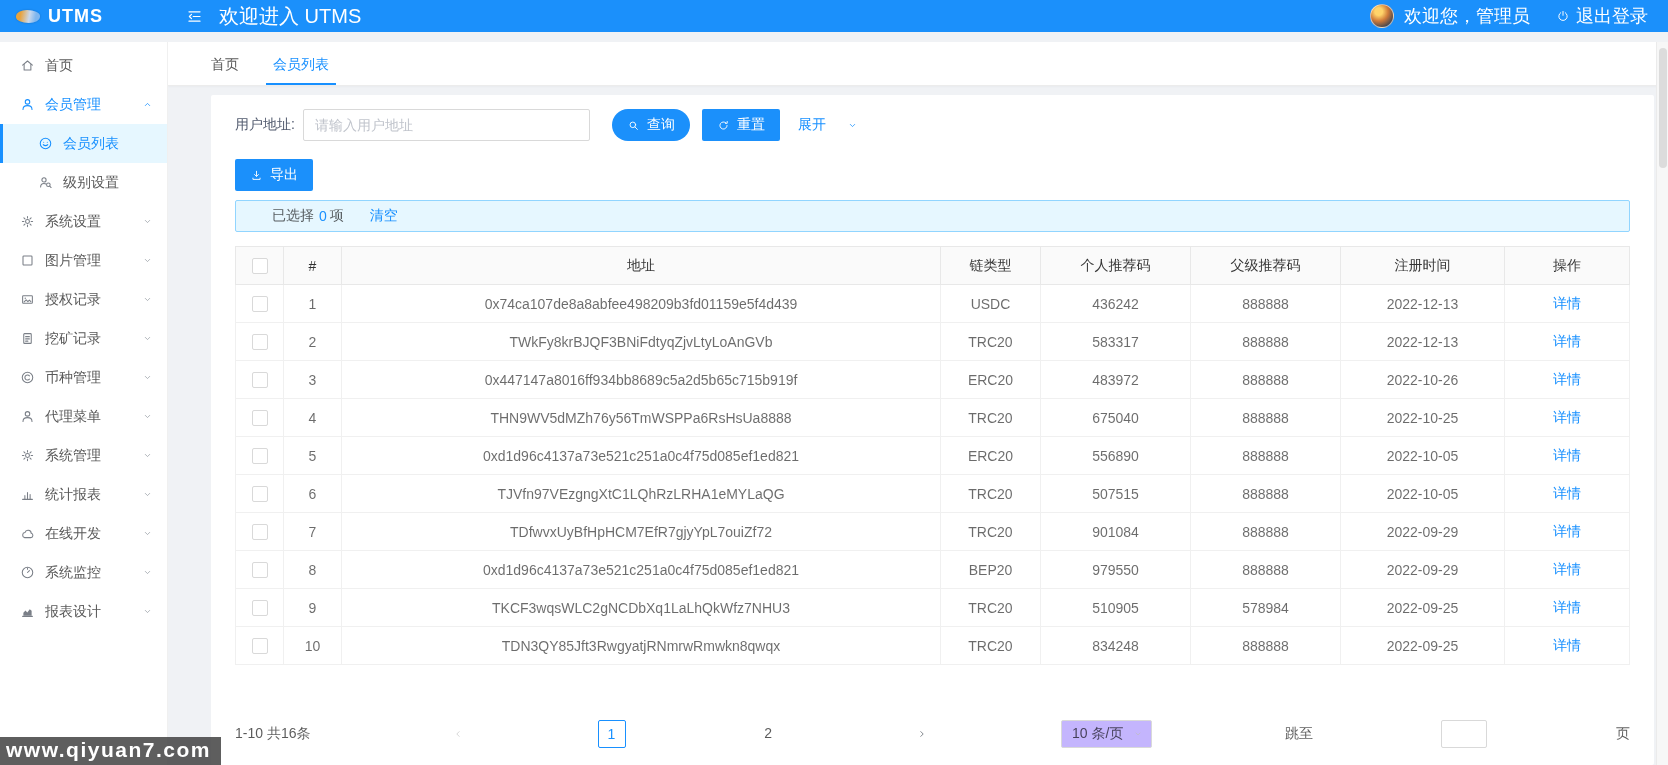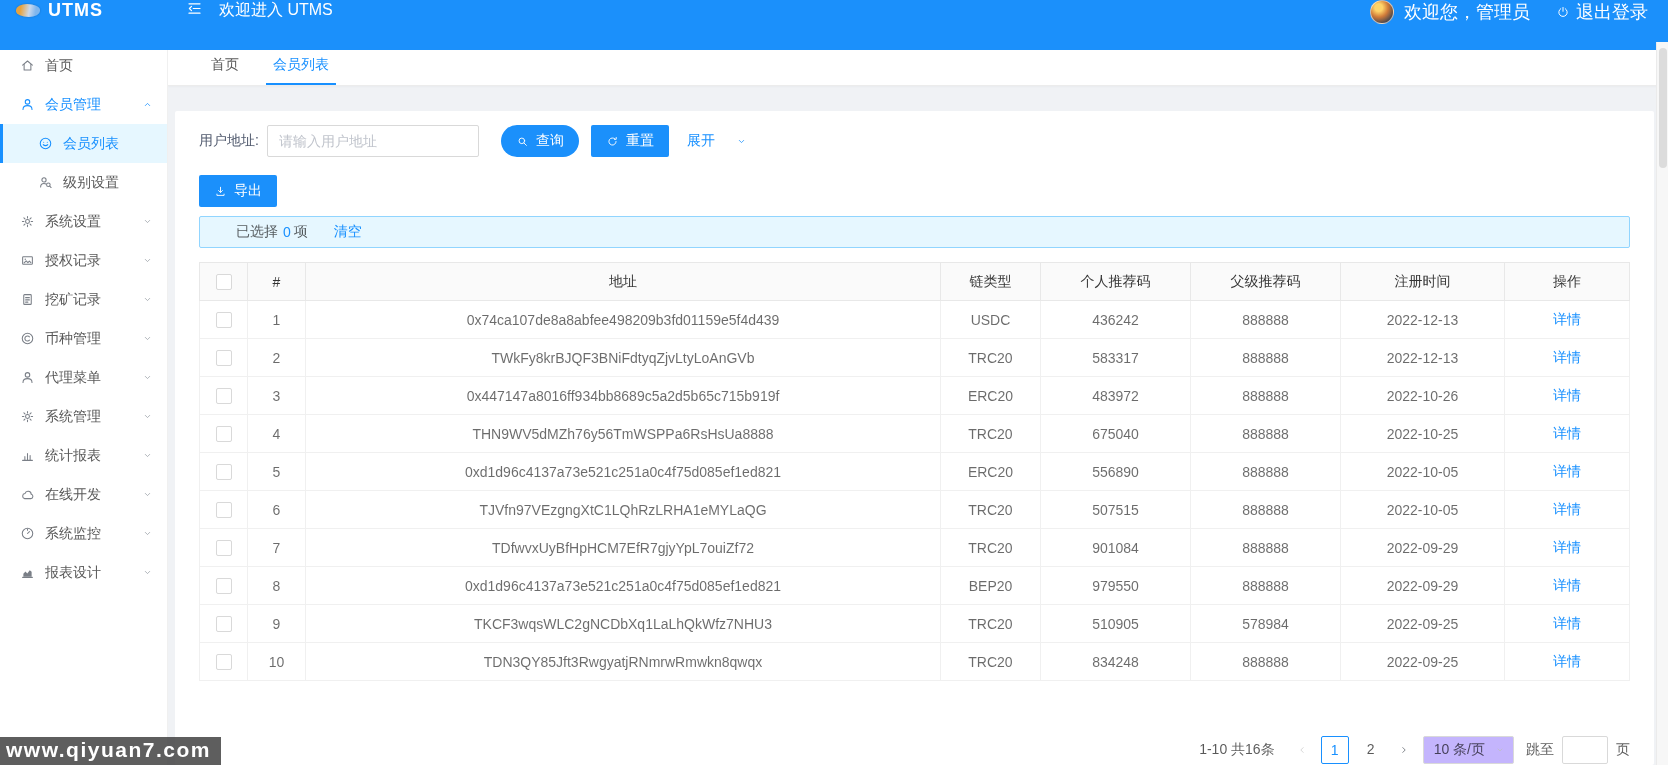--- a/index.html
+++ b/index.html
@@ -1,26 +1,26 @@
 <!DOCTYPE html>
 <html><head>
 <meta charset="utf-8">
 <style>
   * { margin:0; padding:0; box-sizing:border-box; }
   html,body { width:1668px; height:765px; overflow:hidden; }
   body { font-family:"Liberation Sans","DejaVu Sans",sans-serif; background:#f0f2f5; position:relative; font-size:14px; }
   a { text-decoration:none; cursor:pointer; }
 
   
-  .header { position:absolute; top:0; left:0; right:0; height:50px; background:#1b90fb; color:#fff; display:flex; align-items:flex-start; z-index:30; }
+  .header { position:absolute; top:0; left:0; right:0; height:32px; background:#1b90fb; color:#fff; display:flex; align-items:center; z-index:30; }
   .logo { width:168px; display:flex; align-items:center; gap:8px; padding-left:16px; flex:none; }
   .logo-badge { width:24px; height:13px; border-radius:60% 70% 60% 70%/60%; background:linear-gradient(100deg,#e8a33d 20%,#c9d8ec 55%,#7fb6ee 80%); box-shadow:0 0 2px rgba(0,0,0,.25); }
   .logo-text { font-size:18px; font-weight:bold; letter-spacing:1px; }
   .fold { margin-left:18px; font-size:17px; display:inline-flex; cursor:pointer; }
-  .welcome { margin-left:16px; font-size:16px; }
+  .welcome { margin-left:16px; font-size:20px; }
   .header-right { margin-left:auto; display:flex; align-items:center; padding-right:20px; font-size:18px; }
   .avatar { width:24px; height:24px; border-radius:50%; background:radial-gradient(circle at 35% 30%,#ffd46a 18%,#d07b3a 45%,#3a4250 80%); border:1px solid rgba(255,255,255,.6); margin-right:10px; }
   .logout { display:flex; align-items:center; gap:6px; color:#fff; margin-left:26px; cursor:pointer; }
   .logout .ic { font-size:14px; display:inline-flex; }
 
   
   .sidebar { position:absolute; top:42px; left:0; bottom:0; width:168px; background:#fff; border-right:1px solid #f0f0f0; padding-top:4px; z-index:20; }
   .side-item { height:39px; display:flex; align-items:center; gap:10px; padding:0 14px 0 20px; color:#595959; font-size:14px; cursor:pointer; position:relative; }
   .side-item .s-icon { font-size:15px; display:inline-flex; color:#7a7f87; }
   .side-item .arrow { margin-left:auto; font-size:11px; color:#9aa0a6; display:inline-flex; }
@@ -30,27 +30,27 @@
   .side-item.active .s-icon { color:#1890ff; }
   .side-item.active::before { content:""; position:absolute; left:0; top:0; bottom:0; width:3px; background:#1890ff; }
 
   
   .main { position:absolute; left:168px; top:42px; right:0; bottom:0; }
   .tabbar { background:#fff; height:44px; display:flex; align-items:stretch; padding-left:26px; border-bottom:1px solid #ececec; box-shadow:0 1px 2px rgba(0,0,0,.03); }
   .tab { padding:0 17px; line-height:44px; color:#595959; cursor:pointer; position:relative; }
   .tab.active { color:#1890ff; }
   .tab.active::after { content:""; position:absolute; left:10px; right:10px; bottom:0; height:2px; background:#1890ff; }
 
-  .content { padding:25px 14px 0 7px; height:calc(100% - 44px); }
+  .content { padding:9px 14px 0 7px; height:calc(100% - 44px);margin-left:36px; }
   .card { background:#fff; border-radius:2px; height:100%; padding:14px 24px 0; position:relative; }
 
   
   .filter-row { display:flex; align-items:center; }
   .f-label { color:#515a6e; margin-right:8px; }
-  .f-input { width:212px; height:32px; border:1px solid #d9d9d9; border-radius:2px; padding:0 11px; font-size:14px; color:#555; outline:none; font-family:inherit; }
+  .f-input { width:287px; height:32px; border:1px solid #d9d9d9; border-radius:2px; padding:0 11px; font-size:14px; color:#555; outline:none; font-family:inherit; }
   .f-input::placeholder { color:#c0c4cc; }
   .btn { height:32px; padding:0 15px; border:none; border-radius:2px; background:#1b90fb; color:#fff; font-size:14px; display:inline-flex; align-items:center; gap:7px; cursor:pointer; font-family:inherit; }
   .btn .b-icon { font-size:13px; display:inline-flex; }
   .btn-search { margin-left:22px;border-radius:16px; }
   .btn-reset { margin-left:12px; }
   .expand { margin-left:18px; color:#1890ff; display:inline-flex; align-items:center; gap:21px; }
   .expand .e-icon { font-size:11px; display:inline-flex; }
 
   .export-btn { margin-top:18px; }
 
@@ -60,21 +60,21 @@
   .clear-link { color:#1890ff; margin-left:26px; }
 
   
   table { width:100%; margin-top:14px; border-collapse:collapse; table-layout:fixed; border:1px solid #e9e9e9; }
   th { height:38px; background:#fafafa; font-weight:400; color:rgba(0,0,0,.80); border:1px solid #e8e8e8; text-align:center; }
   td { height:38px; border:1px solid #f0f0f0; text-align:center; color:rgba(0,0,0,.58); overflow:hidden; white-space:nowrap; }
   .cb { display:inline-block; width:16px; height:16px; border:1px solid #d9d9d9; border-radius:2px; background:#fff; vertical-align:middle; cursor:pointer; }
   .link { color:#1890ff; }
 
   
-  .pagination { margin-top:55px; display:flex; justify-content:flex-end; align-items:center; gap:8px; color:rgba(0,0,0,.65); }
+  .pagination { margin-top:55px; display:flex; justify-content:space-between; align-items:center; gap:8px; color:rgba(0,0,0,.65); }
   .pg-total { margin-right:8px; }
   .pg-arrow { display:inline-flex; align-items:center; justify-content:center; width:22px; height:28px; font-size:12px; color:#6b7078; cursor:pointer; }
   .pg-arrow.disabled { color:#cfcfcf; }
   .pg-item { min-width:28px; height:28px; line-height:26px; text-align:center; border-radius:2px; cursor:pointer; }
   .pg-item.active { border:1px solid #1890ff; color:#1890ff; background:#fff; }
   .pg-select { height:28px; border:1px solid #d9d9d9; border-radius:2px; display:inline-flex; align-items:center; gap:10px; padding:0 8px 0 10px; cursor:pointer; background:#c4b5fd; }
   .pg-select .sel-caret { font-size:10px; color:#bfbfbf; display:inline-flex; }
   .pg-jump { margin-left:4px; }
   .pg-input { width:46px; height:28px; border:1px solid #d9d9d9; border-radius:2px; outline:none; padding:0 6px; font-family:inherit; }
 
@@ -164,20 +164,33 @@
     <span data-interactable="false">级别设置</span>
   </div>
   <div class="side-item" data-interactable="true">
     <span class="s-icon" data-interactable="false">
         <svg viewBox="0 0 20 20" width="1em" height="1em" fill="none" stroke="currentColor" stroke-width="1.4" stroke-linecap="round" stroke-linejoin="round">
           <circle cx="10" cy="10" r="2.6"></circle>
           <path d="M10 3.2v2M10 14.8v2M3.2 10h2M14.8 10h2M5.2 5.2l1.4 1.4M13.4 13.4l1.4 1.4M14.8 5.2l-1.4 1.4M6.6 13.4l-1.4 1.4"></path>
         </svg>
       </span>
     <span data-interactable="false">系统设置</span>
+    <span class="arrow" data-interactable="false">
+        <svg viewBox="0 0 20 20" width="1em" height="1em" fill="none" stroke="currentColor" stroke-width="1.4" stroke-linecap="round" stroke-linejoin="round">
+          <path d="m6 8 4 4 4-4"></path>
+        </svg>
+      </span>
+  </div>
+  <div class="side-item" data-interactable="true">
+    <span class="s-icon" data-interactable="false">
+        <svg viewBox="0 0 20 20" width="1em" height="1em" fill="none" stroke="currentColor" stroke-width="1.4" stroke-linecap="round" stroke-linejoin="round">
+          <rect x="4" y="4" width="12" height="12" rx="1"></rect>
+        </svg>
+      </span>
+    <span data-interactable="false">图片管理</span>
     <span class="arrow" data-interactable="false">
         <svg viewBox="0 0 20 20" width="1em" height="1em" fill="none" stroke="currentColor" stroke-width="1.4" stroke-linecap="round" stroke-linejoin="round">
           <path d="m6 8 4 4 4-4"></path>
         </svg>
       </span>
   </div>
   <div class="side-item" data-interactable="true">
     <span class="s-icon" data-interactable="false">
         <svg viewBox="0 0 20 20" width="1em" height="1em" fill="none" stroke="currentColor" stroke-width="1.4" stroke-linecap="round" stroke-linejoin="round">
           <rect x="3.5" y="5" width="13" height="10" rx="1"></rect>

